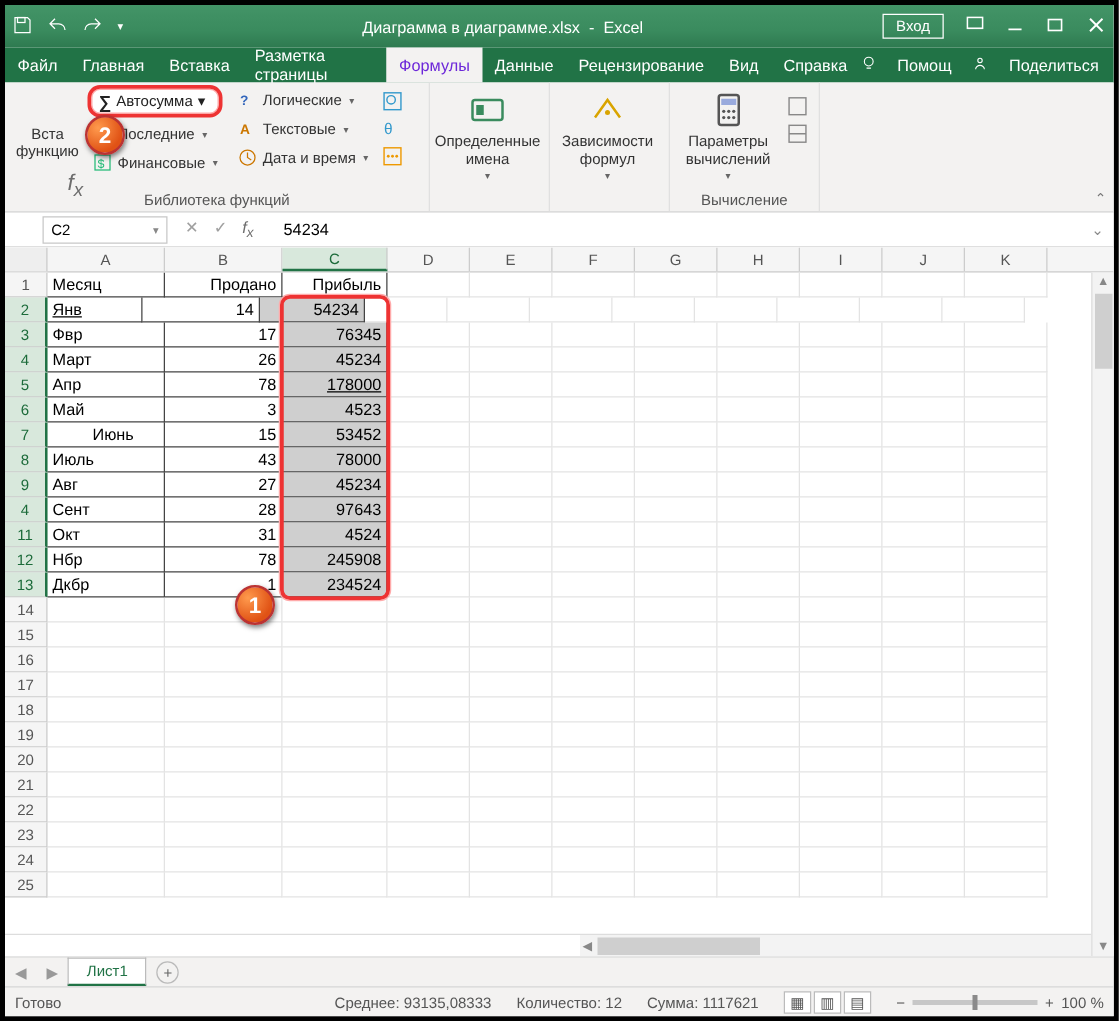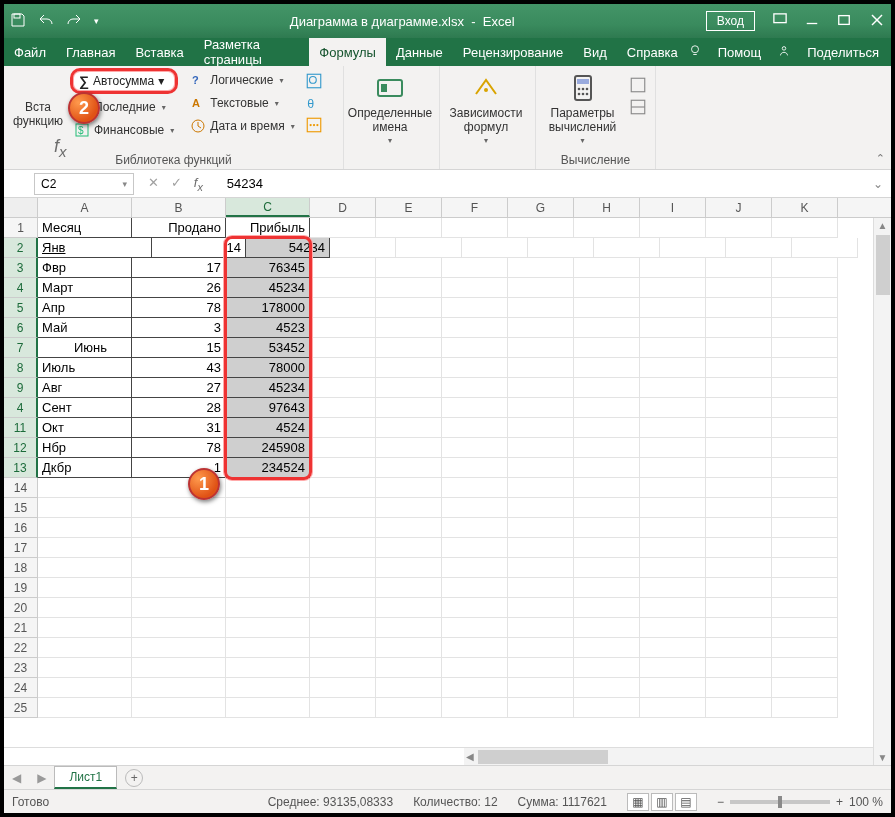--- a/index.html
+++ b/index.html
@@ -12,21 +12,21 @@
   .qa svg { width: 16px; height: 16px; fill: #fff; stroke: #fff; }
   .title-center { flex: 1; text-align: center; font-size: 13px; white-space: nowrap; }
   .winbtns { display: flex; align-items: center; gap: 18px; }
   .login-btn { border: 1px solid #fff; padding: 2px 10px; font-size: 12px; color: #fff; }
   .winbtns svg { width: 14px; height: 14px; stroke: #fff; fill: none; stroke-width: 1.5; }
   .close-x svg { width: 16px; height: 16px; }
 
   
   .tabsrow { height: 28px; background: #217346; display: flex; align-items: stretch; color: #fff; font-size: 13px; }
   .tab { padding: 0 10px; display: flex; align-items: center; cursor: pointer; }
-  .tab.active { background: #f3f2f1; color: #14532d; }
+  .tab.active { background: #f3f2f1; color: #6d28d9; }
   .tabsrow .spacer { flex: 1; }
   .helpgrp { display: flex; align-items: center; gap: 16px; padding-right: 12px; }
   .helpgrp svg { width: 14px; height: 14px; fill: #fff; stroke: #fff; }
 
   
   .ribbon { height: 104px; background: #f3f2f1; border-bottom: 1px solid #d5d5d5; display: flex; position: relative; }
   .rgroup { display: flex; flex-direction: column; border-right: 1px solid #e0e0e0; padding: 4px 6px 2px 6px; }
   .rgroup .body { flex: 1; display: flex; align-items: flex-start; }
   .rgroup .caption { text-align: center; font-size: 12px; color: #555; padding-top: 2px; }
   .smallstack { display: flex; flex-direction: column; gap: 3px; }
@@ -359,21 +359,21 @@
         <div class="cell num" style="width: 66px;"></div>
         <div class="cell num" style="width: 66px;"></div>
         <div class="cell num" style="width: 66px;"></div>
         <div class="cell num" style="width: 66px;"></div>
         <div class="cell num" style="width: 66px;"></div>
         <div class="cell num" style="width: 66px;"></div>
         <div class="cell num" style="width: 66px;"></div>
       </div>
       <div class="row">
         <div class="rowhdr sel">2</div>
-        <div class="cell br txt" style="width: 114px; text-decoration: underline;">Янв</div>
+        <div class="cell br txt" style="width: 76px; text-decoration: underline;">Янв</div>
         <div class="cell br num" style="width: 94px;">14</div>
         <div class="cell br num selc" style="width: 84px;">54234</div>
         <div class="cell num" style="width: 66px;"></div>
         <div class="cell num" style="width: 66px;"></div>
         <div class="cell num" style="width: 66px;"></div>
         <div class="cell num" style="width: 66px;"></div>
         <div class="cell num" style="width: 66px;"></div>
         <div class="cell num" style="width: 66px;"></div>
         <div class="cell num" style="width: 66px;"></div>
         <div class="cell num" style="width: 66px;"></div>
@@ -403,21 +403,21 @@
         <div class="cell num" style="width: 66px;"></div>
         <div class="cell num" style="width: 66px;"></div>
         <div class="cell num" style="width: 66px;"></div>
         <div class="cell num" style="width: 66px;"></div>
         <div class="cell num" style="width: 66px;"></div>
       </div>
       <div class="row">
         <div class="rowhdr sel">5</div>
         <div class="cell br txt" style="width: 94px;">Апр</div>
         <div class="cell br num" style="width: 94px;">78</div>
-        <div class="cell br num selc" style="width: 84px;">178000</div>
+        <div class="cell br num selc" style="width: 84px; text-decoration: underline;">178000</div>
         <div class="cell num" style="width: 66px;"></div>
         <div class="cell num" style="width: 66px;"></div>
         <div class="cell num" style="width: 66px;"></div>
         <div class="cell num" style="width: 66px;"></div>
         <div class="cell num" style="width: 66px;"></div>
         <div class="cell num" style="width: 66px;"></div>
         <div class="cell num" style="width: 66px;"></div>
         <div class="cell num" style="width: 66px;"></div>
       </div>
       <div class="row">

